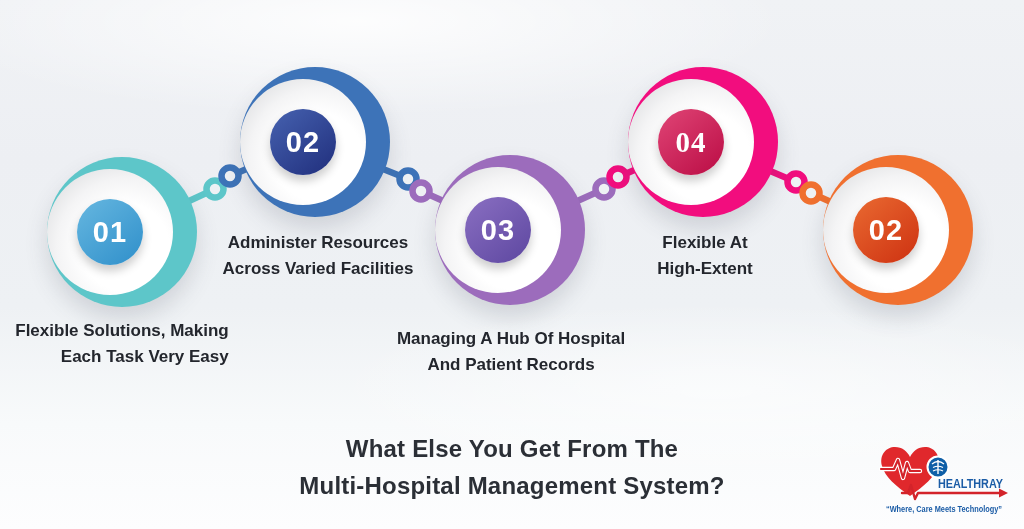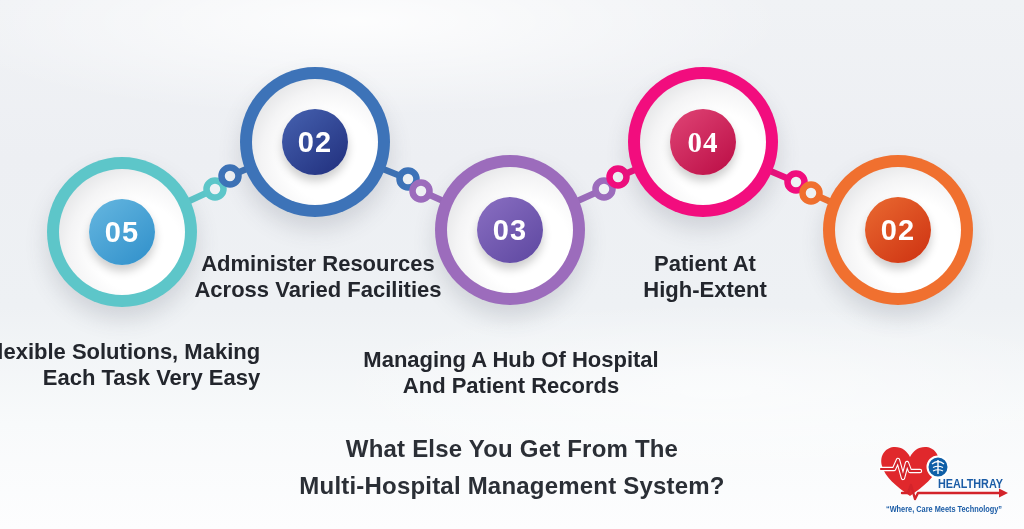--- a/index.html
+++ b/index.html
@@ -15,40 +15,40 @@
   }
 
   .connector-layer { position:absolute; left:0; top:0; width:1024px; height:529px; z-index:1; }
   .chain-stub { stroke-width:6.5; stroke-linecap:round; fill:none; }
   .chain-ring { stroke-width:6.5; fill:#eef1f4; }
 
   .step { position:absolute; width:150px; height:150px; z-index:2; }
   .ring {
     width:150px; height:150px; border-radius:50%;
     background: var(--ring);
-    display:flex; align-items:center; justify-content:center;
+    display:flex; align-items:center; justify-content:flex-start;
     box-shadow: 0 12px 22px rgba(70,80,95,.18);
   }
   .disc {
     width:126px; height:126px; border-radius:50%;
     background: radial-gradient(circle at 62% 62%, #ffffff 40%, #f4f4f5 62%, #dedfe1 86%, #cfd1d4 100%);
     display:flex; align-items:center; justify-content:center;
   }
   .num {
     width:66px; height:66px; border-radius:50%;
     background: linear-gradient(140deg, var(--g1), var(--g2));
     color:#ffffff; font-size:29px; font-weight:bold; letter-spacing:1px;
     display:flex; align-items:center; justify-content:center;
     box-shadow: 0 6px 10px rgba(0,0,0,.20);
   }
 
   .step-label {
     position:absolute; z-index:2; transform:translateX(-50%);
     text-align:center; white-space:pre-line;
-    font-size:22px; font-weight:bold; line-height:26px; color:#23262d;margin-top:21px;
+    font-size:17px; font-weight:bold; line-height:26px; color:#23262d;
   }
 
   .title {
     position:absolute; left:512px; top:430px; transform:translateX(-50%); z-index:2;
     text-align:center; white-space:pre-line;
     font-size:24px; font-weight:bold; line-height:37px; color:#2b2f36; letter-spacing:.2px;
   }
 
   .logo { position:absolute; left:872px; top:436px; width:148px; height:88px; z-index:2; }
 </style>
@@ -80,21 +80,21 @@
       <line class="chain-stub" x1="796" y1="182" x2="756" y2="165" stroke="#f20d7e"></line>
       <line class="chain-stub" x1="811" y1="193" x2="851" y2="211" stroke="#f0702f"></line>
       <circle class="chain-ring" cx="796" cy="182" r="8.5" stroke="#f20d7e"></circle>
       <circle class="chain-ring" cx="811" cy="193" r="8.5" stroke="#f0702f"></circle>
     </g>
   </svg>
 
   <div class="step" style="left: 47px; top: 157px; --ring: #5dc6c9; --g1: #66b7e0; --g2: #2f8fca;">
     <div class="ring">
       <div class="disc">
-        <div class="num">05</div>
+        <div class="num">01</div>
       </div>
     </div>
   </div>
   <div class="step" style="left: 240px; top: 67px; --ring: #3d73b8; --g1: #4662b0; --g2: #202e7c;">
     <div class="ring">
       <div class="disc">
         <div class="num">02</div>
       </div>
     </div>
   </div>
@@ -119,21 +119,21 @@
       </div>
     </div>
   </div>
 
   <div class="step-label" style="left:122px; top:318px;text-align:right;">Flexible Solutions, Making
 Each Task Very Easy</div>
   <div class="step-label" style="left:318px; top:230px;">Administer Resources
 Across Varied Facilities</div>
   <div class="step-label" style="left:511px; top:326px;">Managing A Hub Of Hospital
 And Patient Records</div>
-  <div class="step-label" style="left:705px; top:230px;">Patient At
+  <div class="step-label" style="left:705px; top:230px;">Flexible At
 High-Extent</div>
 
   <div class="title">What Else You Get From The
 Multi-Hospital Management System?</div>
 
   <div class="logo">
     <svg viewBox="0 0 148 88" width="148" height="88">
 
       <path d="M38 60 C24 50 13 41 10 30 C7 19 14 11 23 11 C30 11 35 15 38 21 C41 15 46 11 53 11 C62 11 69 19 66 30 C63 41 52 50 38 60 Z" fill="#e0282c"></path>
 

